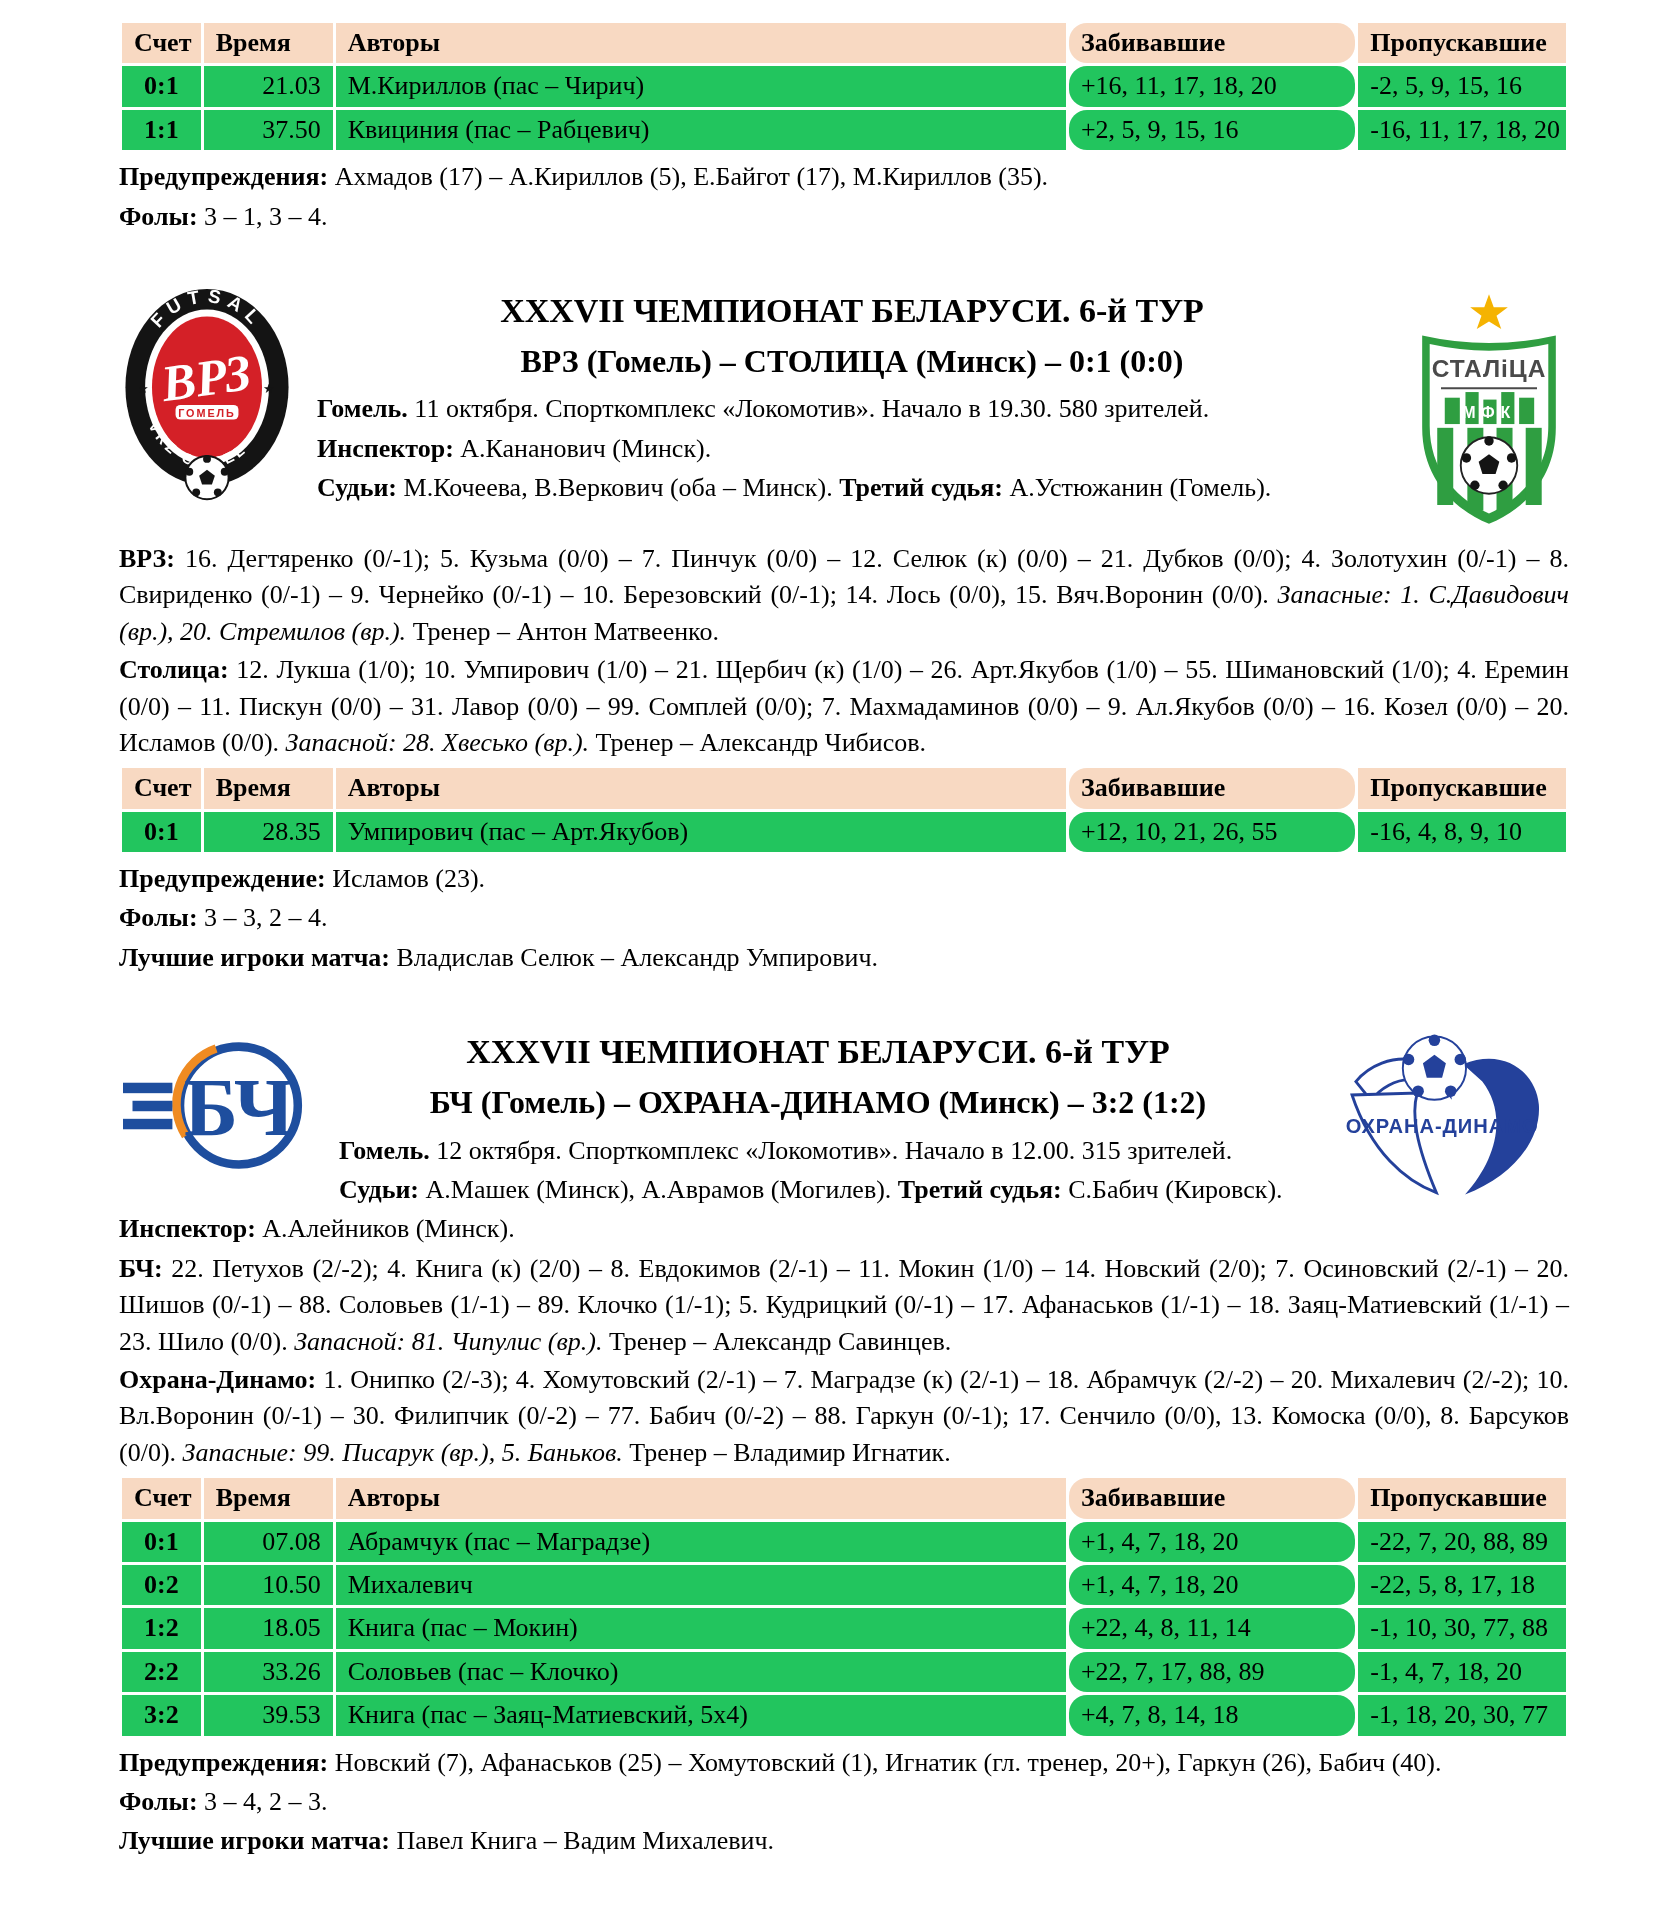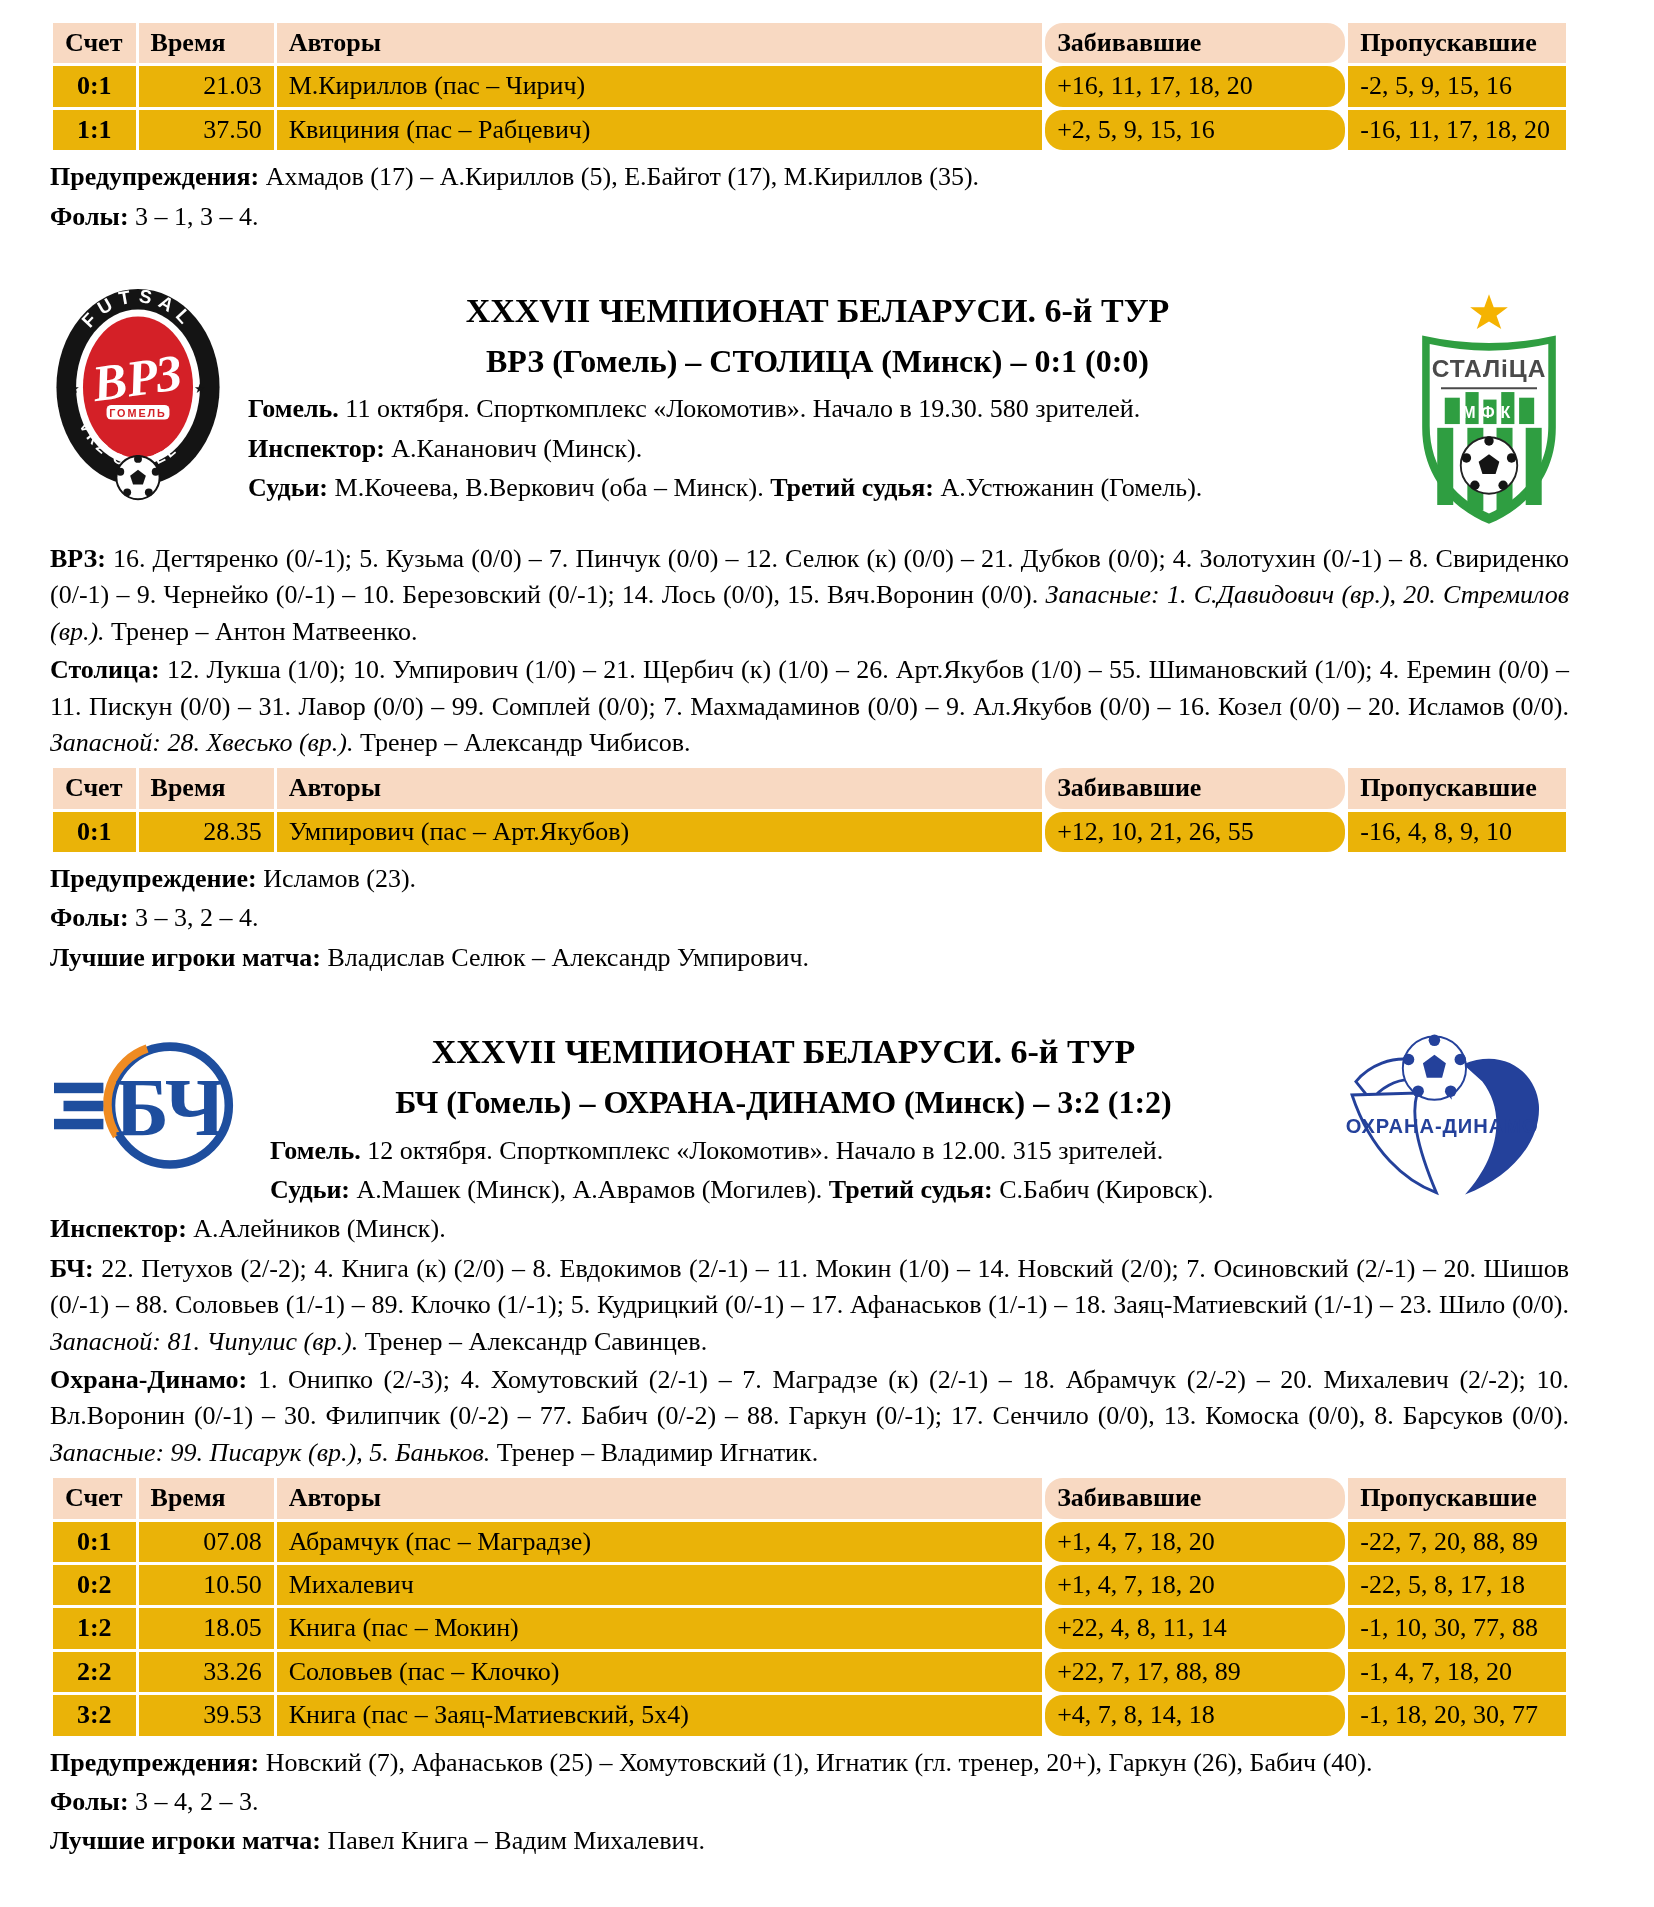--- a/index.html
+++ b/index.html
@@ -4,32 +4,32 @@
 <style>
   * { margin:0; padding:0; box-sizing:border-box; }
   html,body { background:#ffffff; }
   body {
     width:1654px;
     color:#000;
     font-family:"Liberation Serif","DejaVu Serif",serif;
     font-size:26px;
     line-height:1.4;
   }
-  .page { padding:16px 85px 12px 50px; }
+  .page { padding:16px 85px 12px 119px; }
 
   
   table.goals {
     width:100%;
     border-collapse:separate;
     border-spacing:3px;
     margin:4px 0 6px 0;
     table-layout:fixed;
   }
   table.goals th, table.goals td {
-    background:#eab308;
+    background:#22c55e;
     padding:2px 12px;
     font-size:26px;
     overflow:hidden;
     white-space:nowrap;
   }
   table.goals th { background:#f8d9c2; font-weight:bold; text-align:left; }
   th.c0, td.c0 { width:5.5%; text-align:center; }
   th.c1, td.c1 { width:9%;   text-align:right; }
   th.c2, td.c2 { width:51%;  text-align:left; }
   th.c3, td.c3 { width:20%;  text-align:left;border-radius:18px; }

